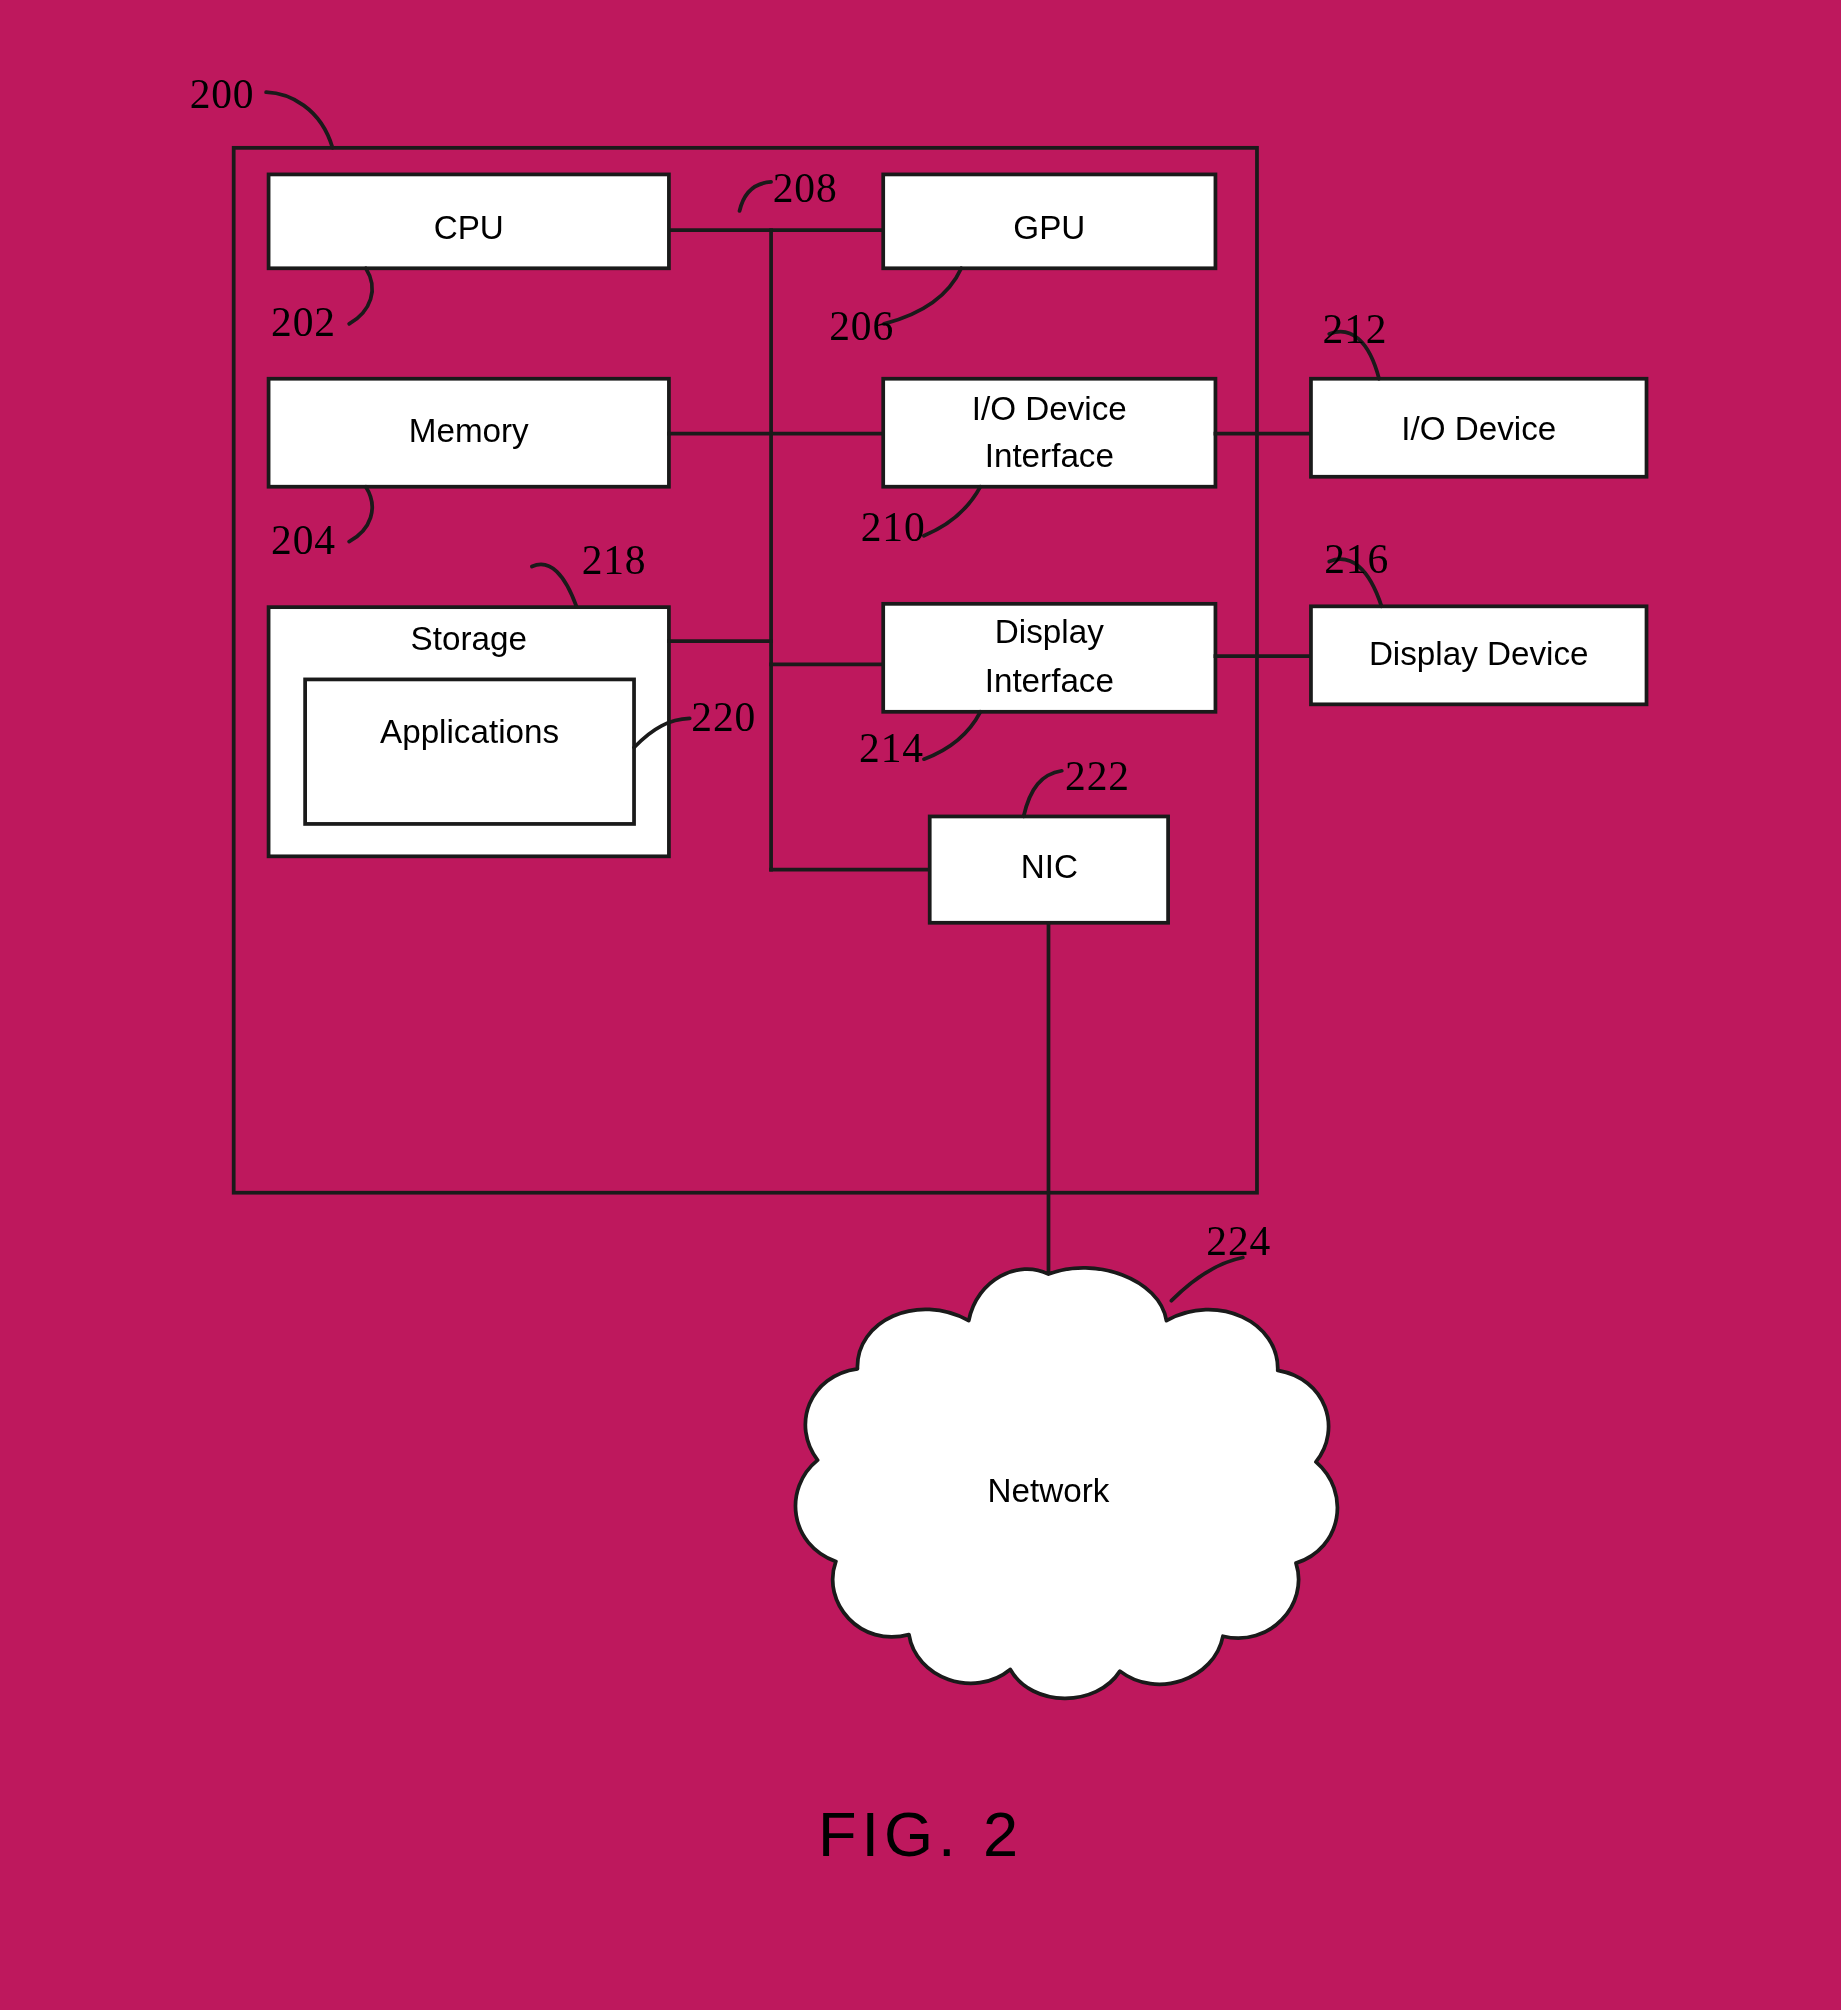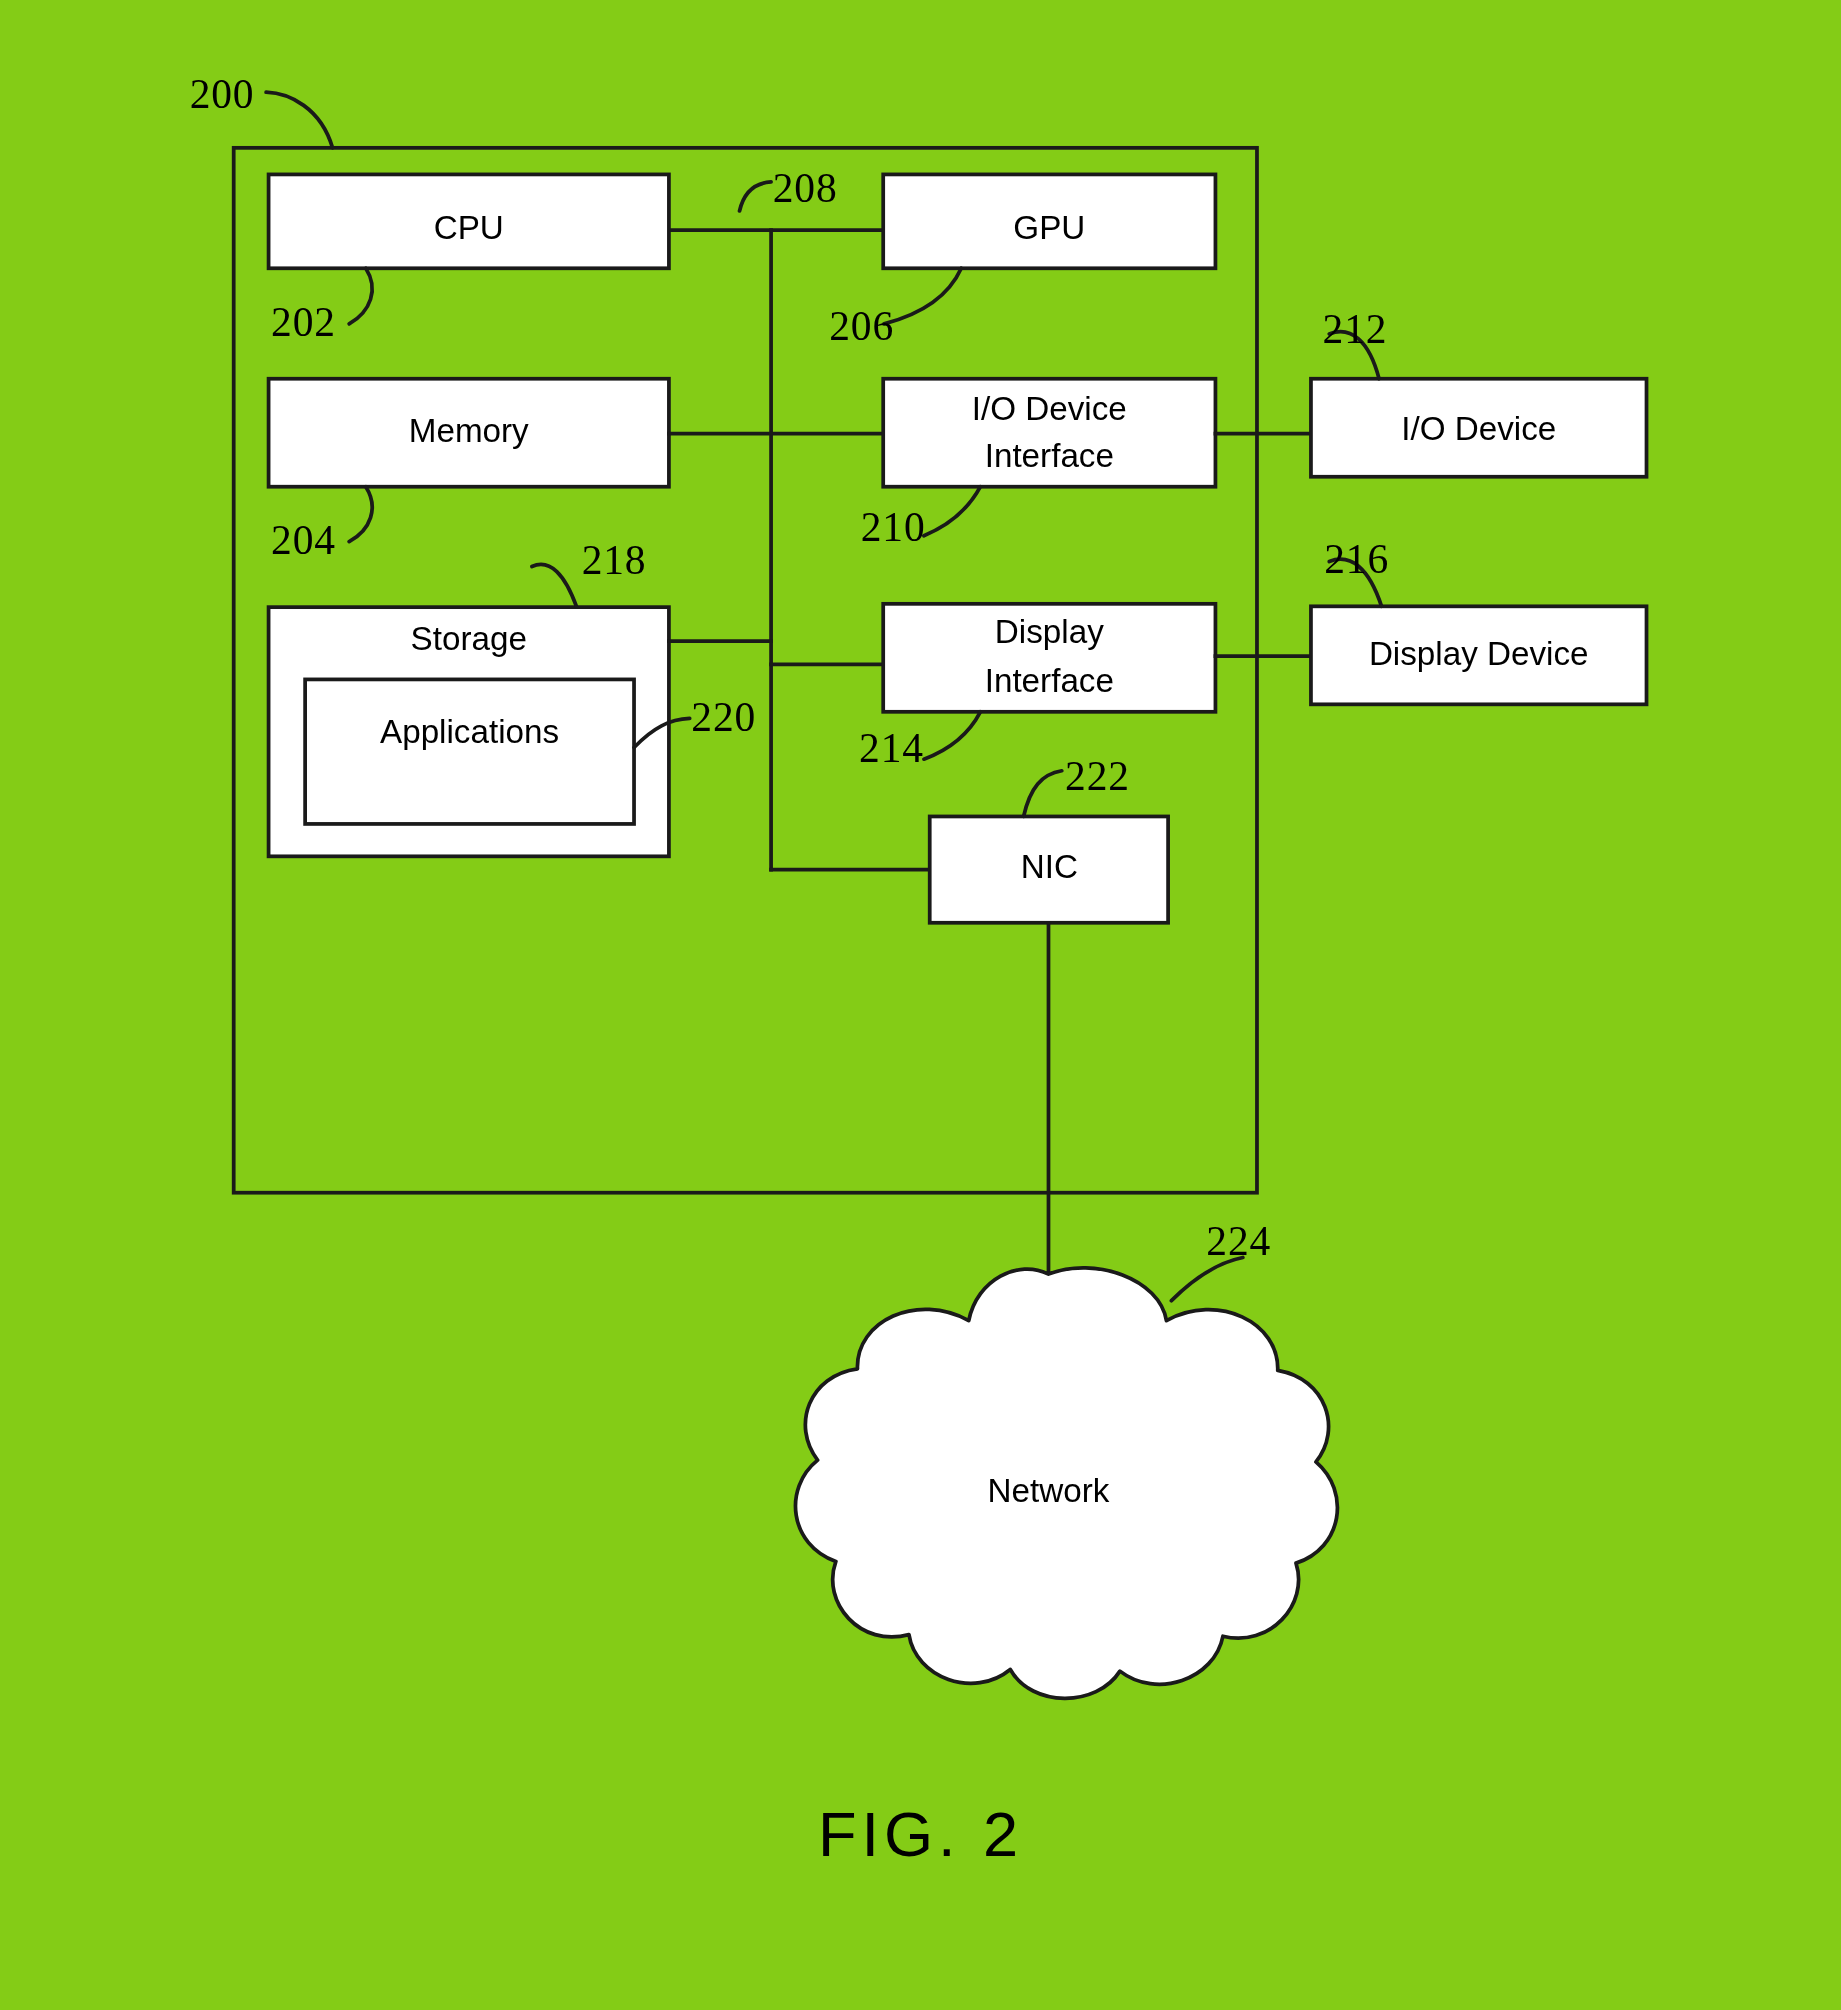--- a/index.html
+++ b/index.html
@@ -9,21 +9,21 @@
     background: #ffffff;
   }
   body {
     font-family: "Liberation Sans", sans-serif;
     color: #000000;
   }
   #figure-root {
     position: relative;
     width: 1842px;
     height: 2010px;
-    background: #84cc16;
+    background: #be185d;
     overflow: hidden;
   }
   #figure-svg {
     position: absolute;
     left: 0;
     top: 0;
     width: 1842px;
     height: 2010px;
     display: block;
   }

